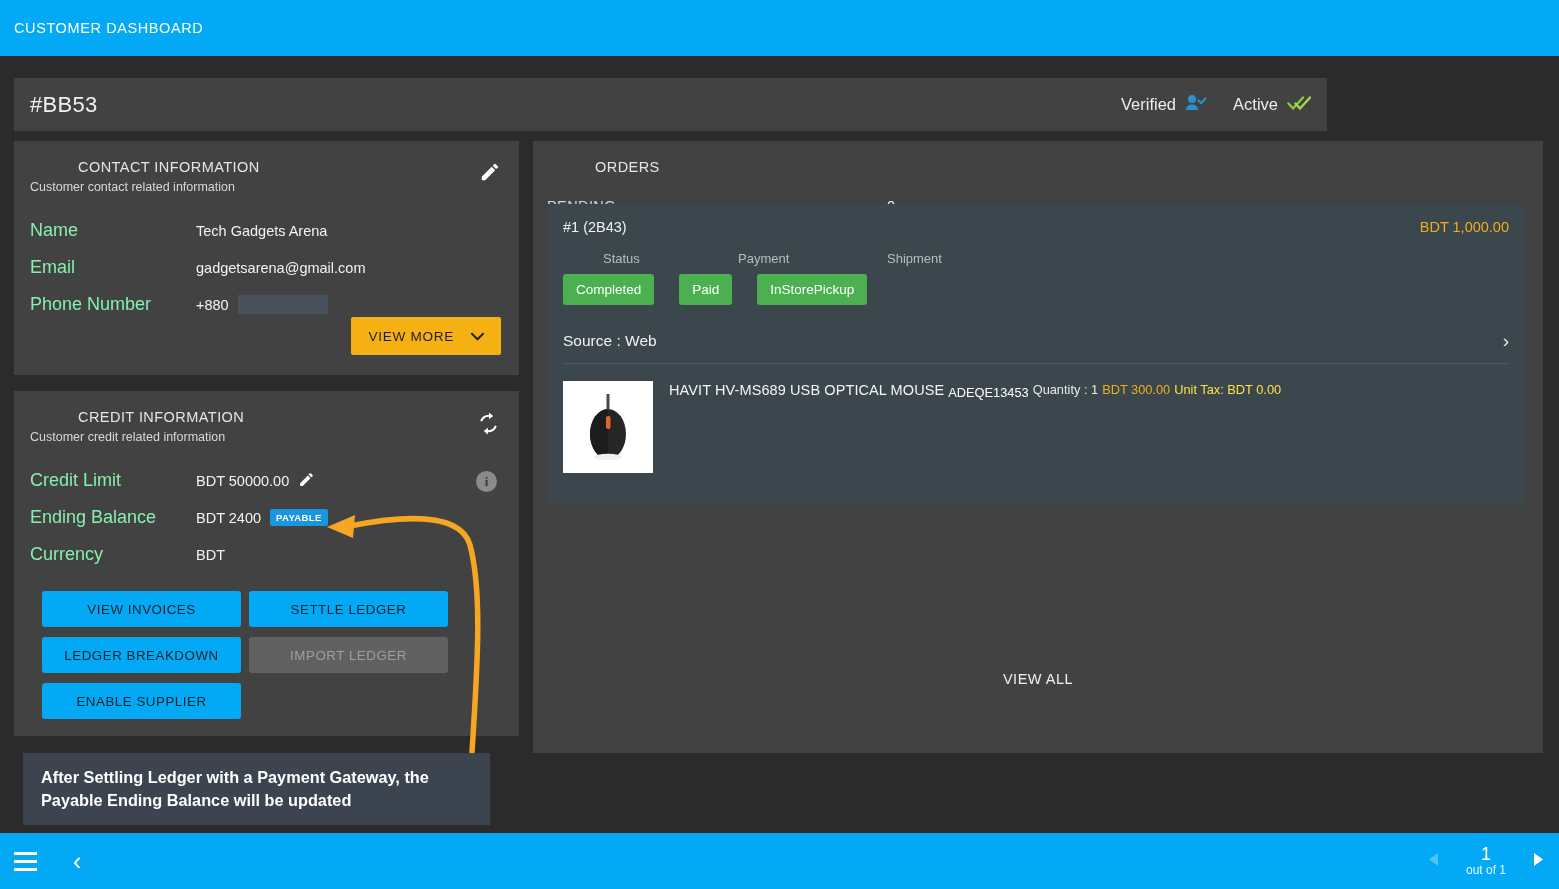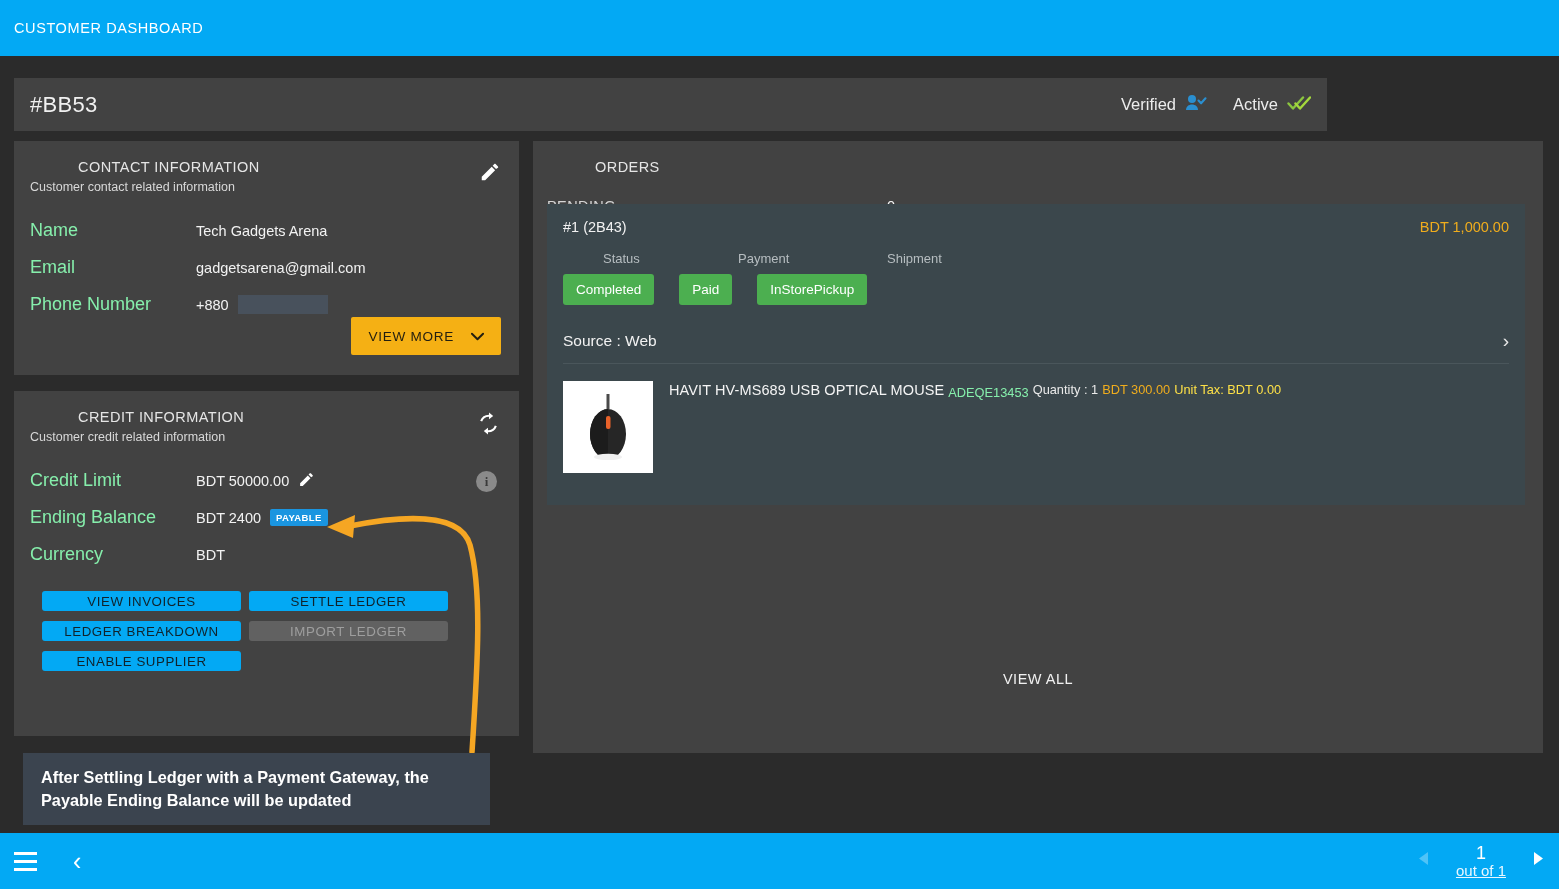--- a/index.html
+++ b/index.html
@@ -72,21 +72,21 @@
     background: #1a95e0; color: #ffffff; font-size: 9.5px; font-weight: bold;
     letter-spacing: 0.4px; padding: 3px 6px 3px 6px; border-radius: 2px;
   }
   .pencil-sm { cursor: pointer; }
 
   .btn-grid {
     position: absolute; left: 28px; top: 200px;
     display: grid; grid-template-columns: 199px 199px; gap: 10px 8px;
   }
   .btn {
-    height: 20px; background: #03A9F4; color: #10232c;
+    height: 36px; background: #03A9F4; color: #10232c;
     border: none; font-size: 13.3px; letter-spacing: 0.55px;
     font-family: inherit; cursor: pointer; border-radius: 3px;
   }
   .btn.disabled { background: #616161; color: #9e9e9e; cursor: default; }
 
   
   #orders-card { left: 533px; top: 141px; width: 1010px; height: 612px; padding: 18px 0 0 14px; }
   .order-stat { display: flex; align-items: center; height: 37px; }
   .order-stat .k { color: #d6d6d6; font-size: 14.5px; letter-spacing: 0.4px; width: 340px; flex: none; }
   .order-stat .v { color: #f4f4f4; font-size: 14.5px; }
@@ -114,21 +114,21 @@
   .source-txt { color: #f2f2f2; font-size: 15.5px; }
   .chev-right { margin-left: auto; color: #e9e9e9; font-size: 19px; cursor: pointer; }
 
   .product { display: flex; gap: 16px; margin-top: 17px; }
   .prod-thumb {
     width: 90px; height: 92px; background: #ffffff; flex: none;
     display: flex; align-items: center; justify-content: center;
   }
   .prod-info { display: flex; flex-direction: row; gap: 4px; padding-top: 1px; }
   .prod-name { color: #f4f4f4; font-size: 14.5px; letter-spacing: 0.1px; }
-  .prod-sku { color: #86efac; font-size: 12.8px; margin-top: 3px; }
+  .prod-sku { color: #ffffff; font-size: 12.8px; margin-top: 3px; }
   .prod-qty { color: #eaeaea; font-size: 12.8px; }
   .prod-price { color: #f0ad1d; font-size: 12.8px; }
   .prod-tax { color: #fde047; font-size: 12.8px; }
 
   .viewall {
     position: absolute; left: 0; right: 0; top: 530px;
     text-align: center; color: #f0f0f0; font-size: 14.5px;
     letter-spacing: 0.5px; cursor: pointer;
   }
 
@@ -148,21 +148,21 @@
     position: absolute; left: 0; bottom: 0; width: 1559px; height: 56px;
     background: #03A9F4; display: flex; align-items: center; padding: 0 14px;
   }
   .bb-left { display: flex; align-items: center; gap: 36px; }
   .burger { display: flex; flex-direction: column; gap: 5px; cursor: pointer; }
   .burger i { display: block; width: 23px; height: 3px; background: #fff; }
   .back-chev { color: #fff; font-size: 25px; cursor: pointer; line-height: 1; }
   .pager { margin-left: auto; display: flex; align-items: center; gap: 26px; }
   .pager-num { text-align: center; line-height: 1.12; }
   .pager-num .n { color: #fff; font-size: 18px; display: block; }
-  .pager-num .t { color: #eaf7ff; font-size: 15px; display: block; text-decoration: underline; }
+  .pager-num .t { color: #eaf7ff; font-size: 12px; display: block; }
   .pg-arrow { cursor: pointer; }
 </style>
 </head>
 <body>
 
 <div id="app">
 
   <div class="appbar">
     <div class="appbar-title">CUSTOMER DASHBOARD</div>
   </div>

